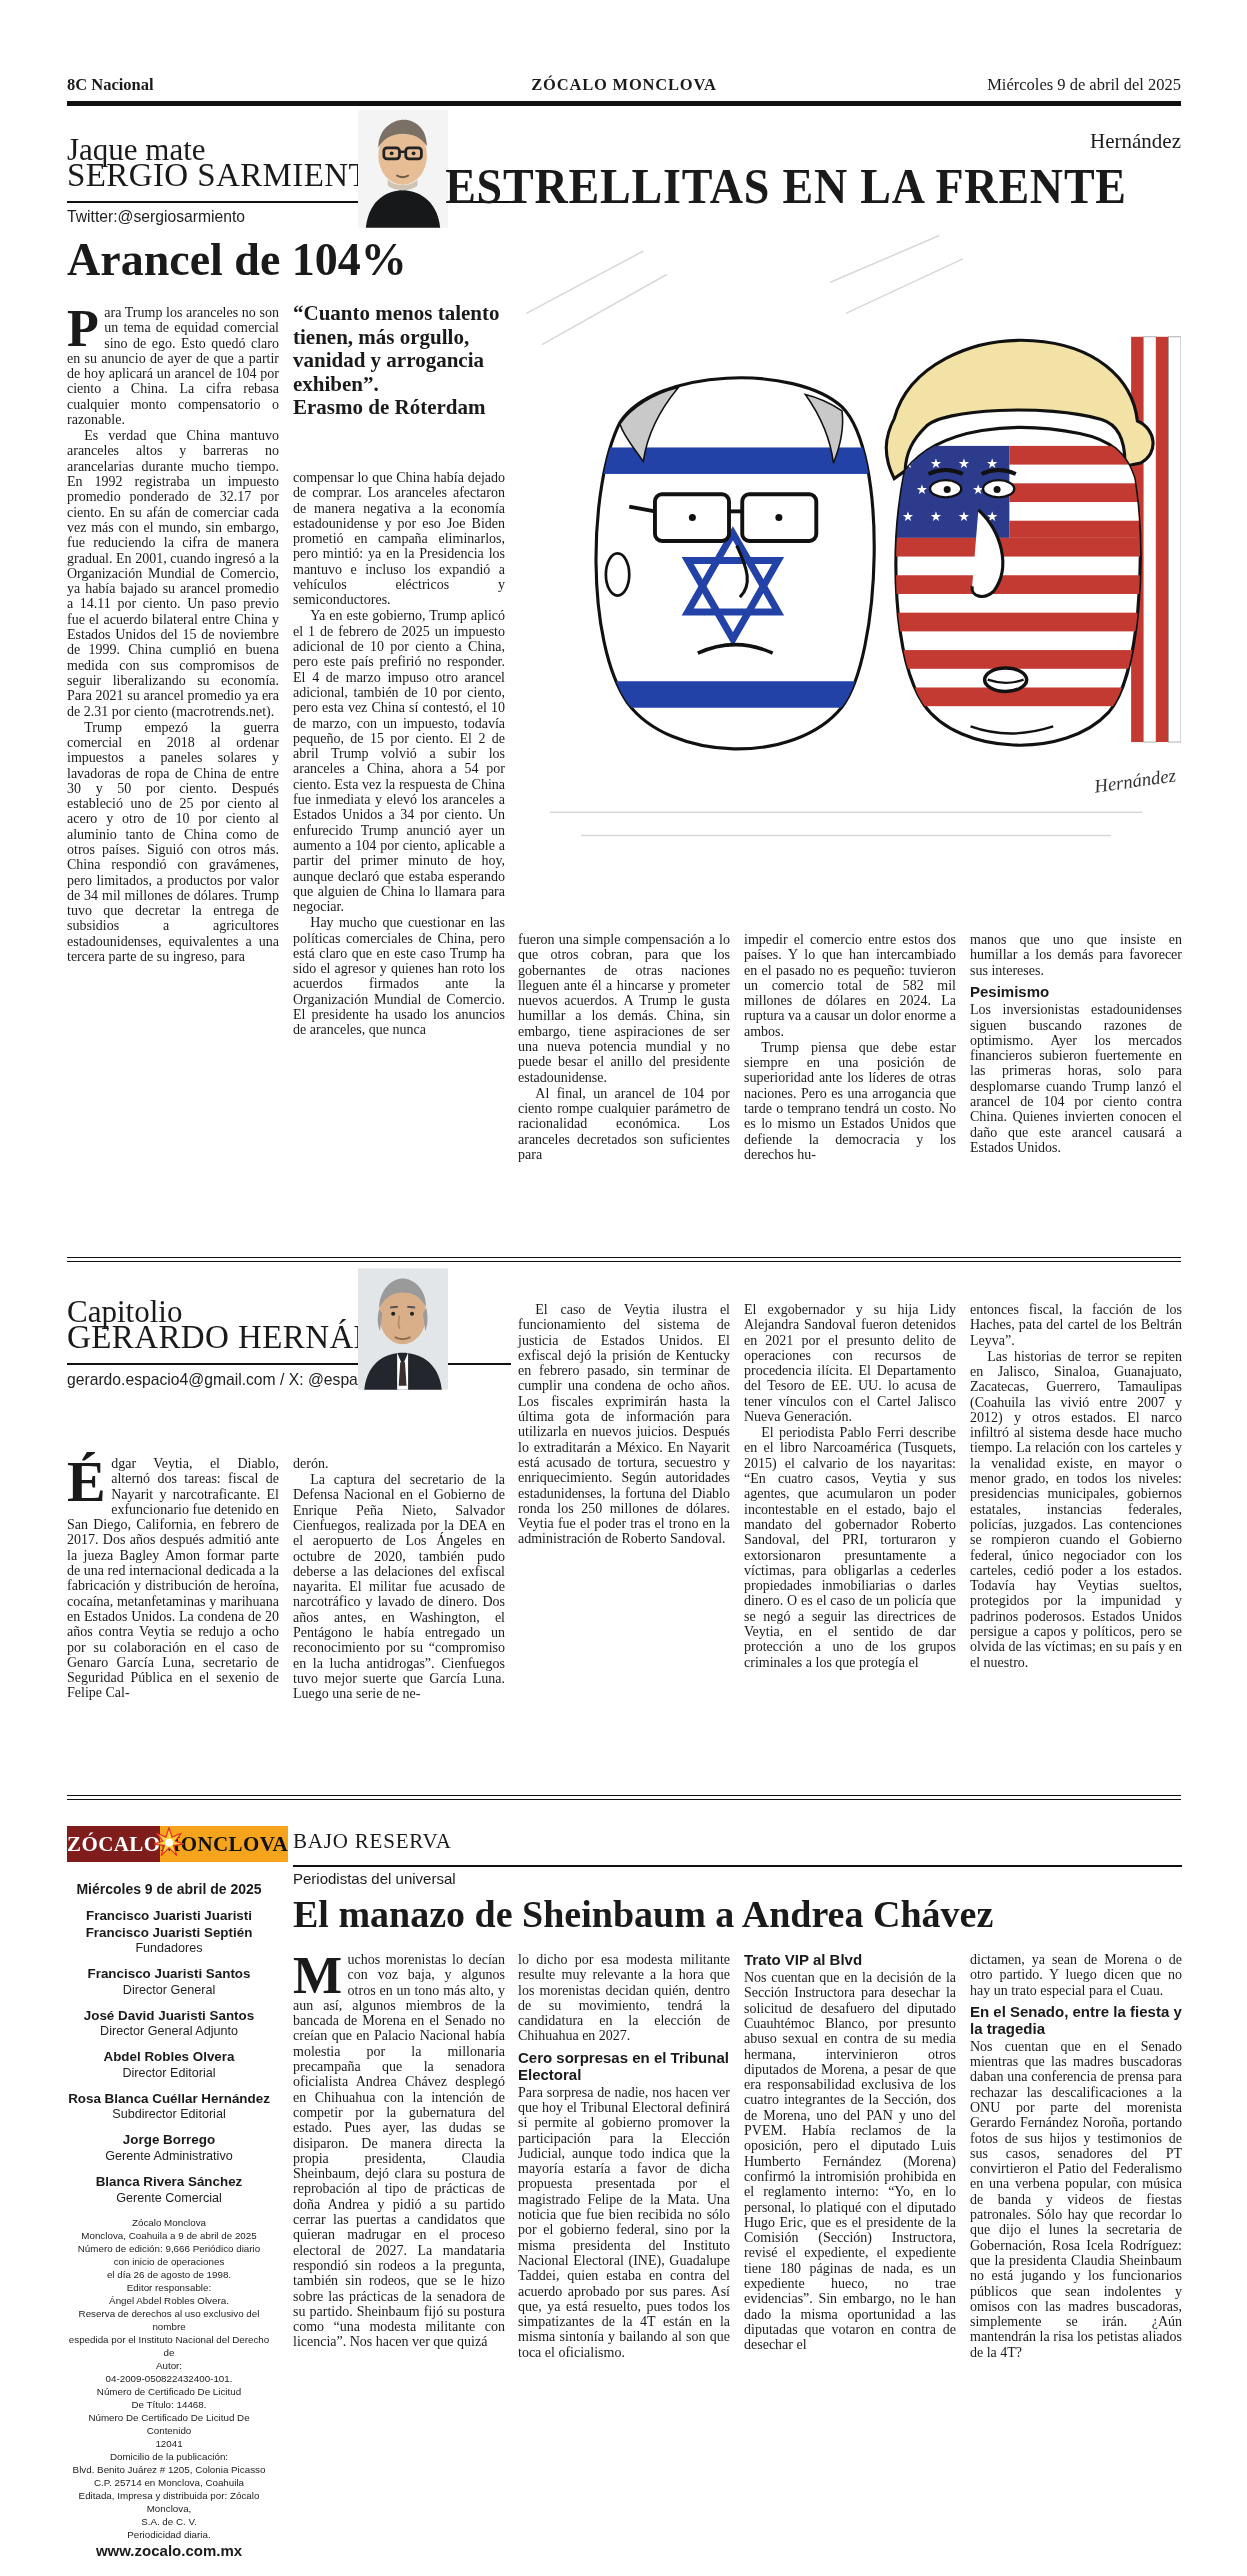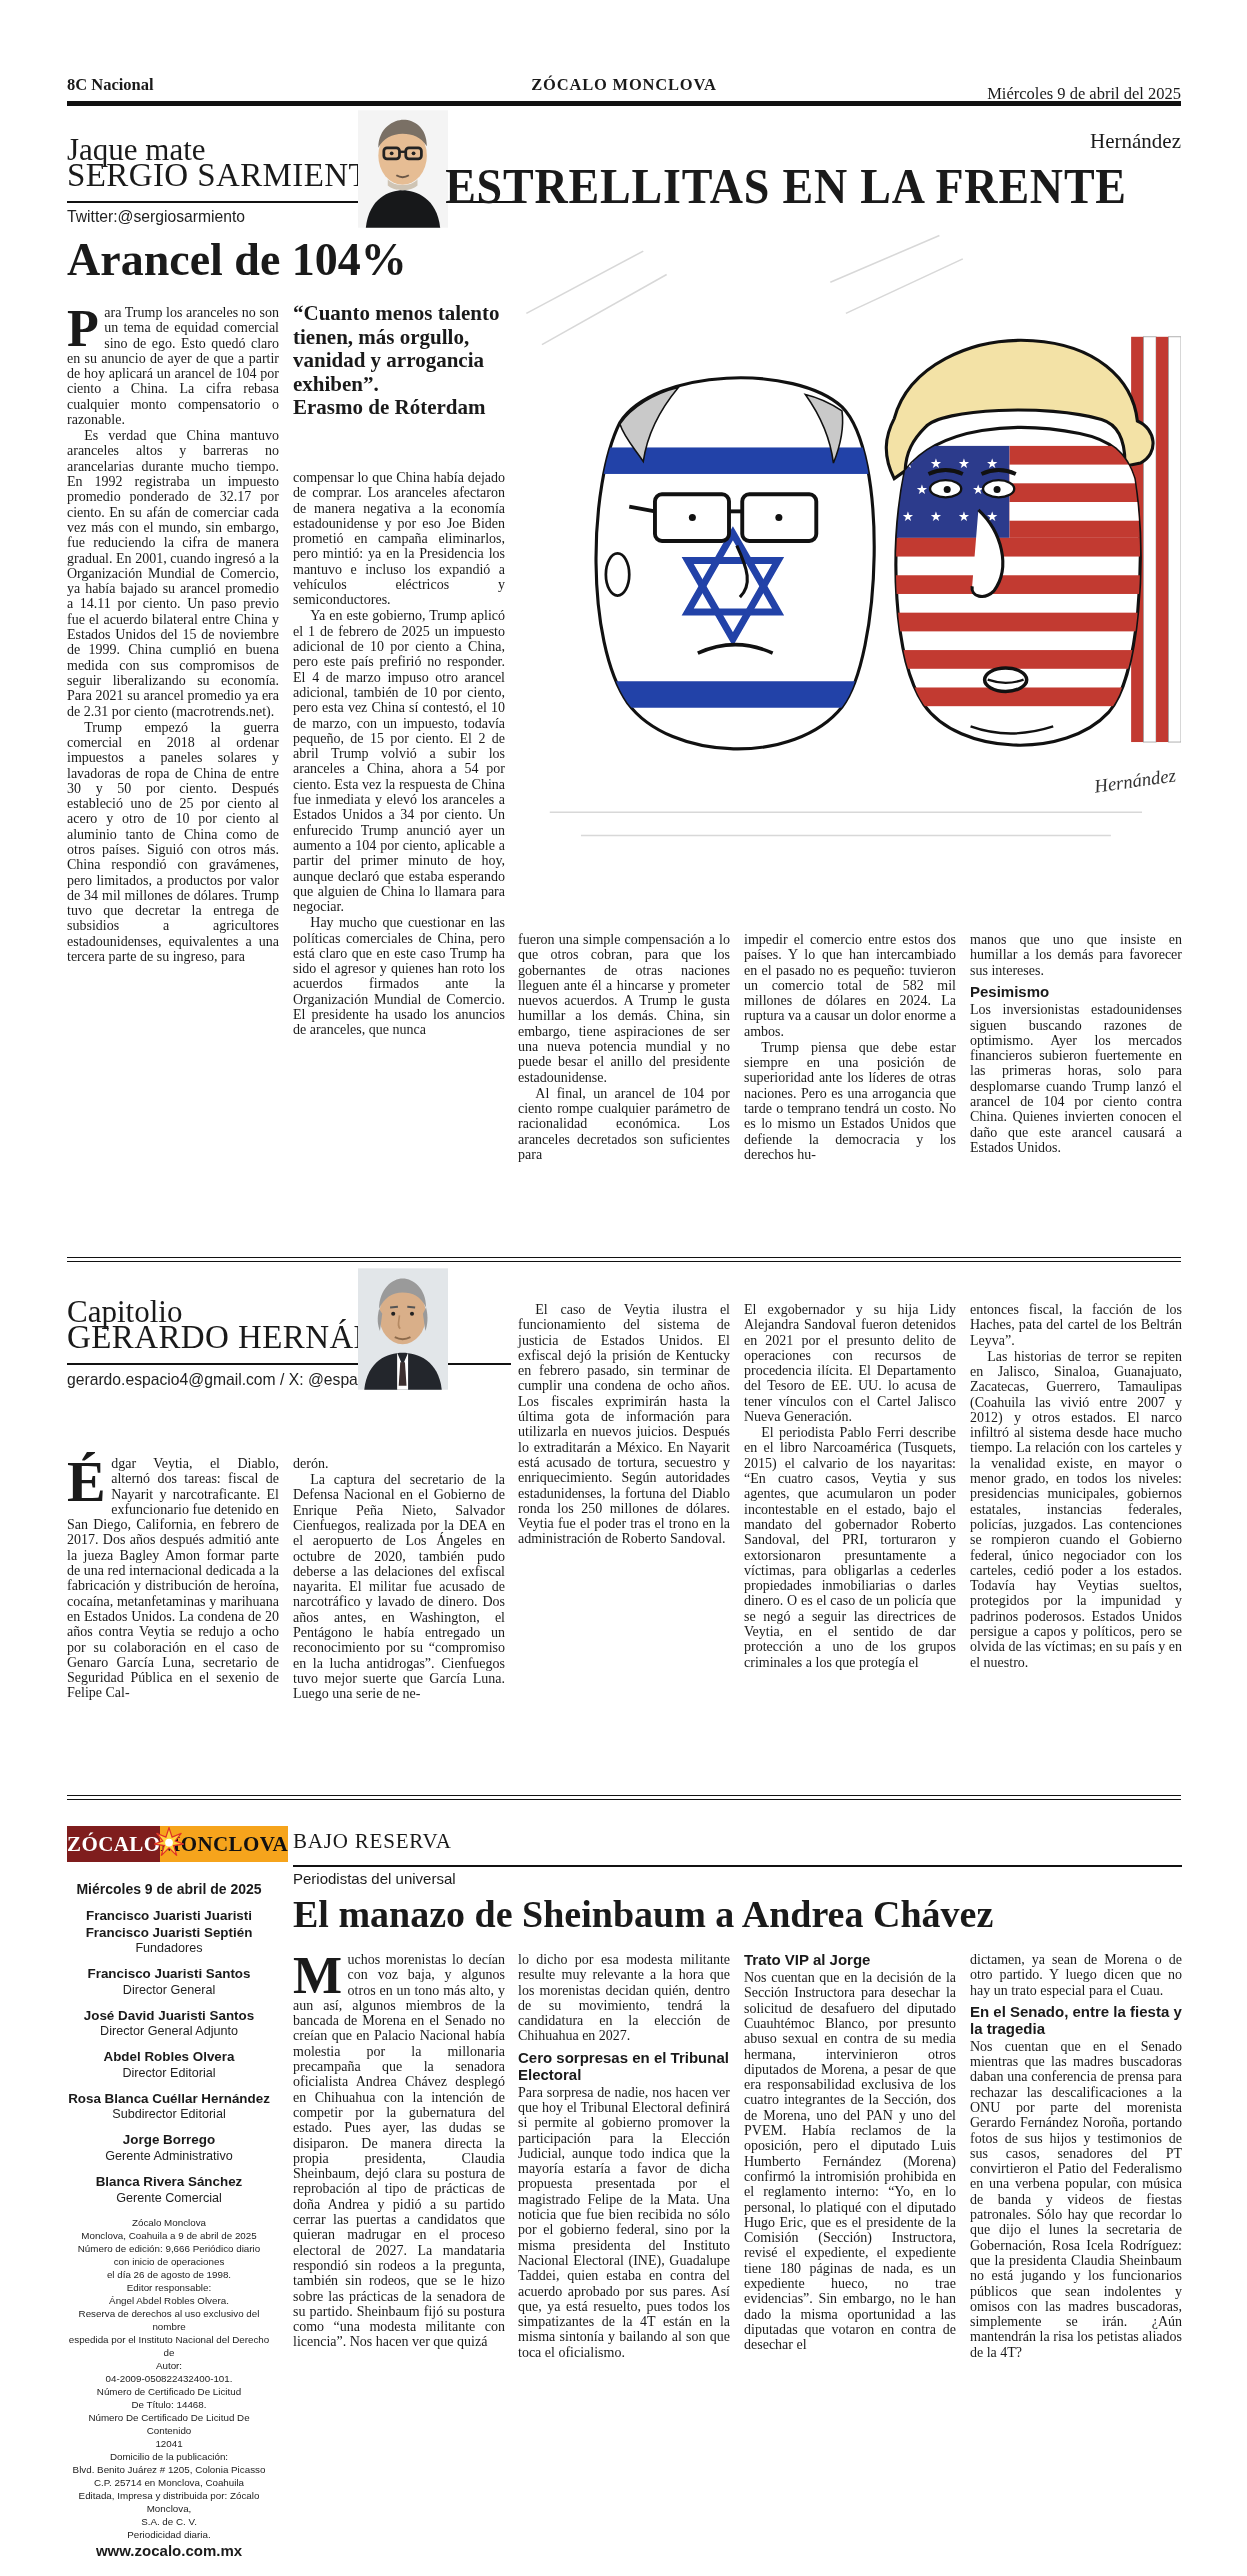--- a/index.html
+++ b/index.html
@@ -4,21 +4,21 @@
 <style>
   html,body{margin:0;padding:0;background:#e8e8e8;}
   #page{position:relative;width:1248px;height:2576px;background:#ffffff;overflow:hidden;
         font-family:"Liberation Serif",serif;color:#1a1a1a;}
   .abs{position:absolute;}
   .sans{font-family:"Liberation Sans",sans-serif;}
   .rule{background:#111;}
   .dbl{border-top:1.2px solid #111;border-bottom:1.2px solid #111;height:3.1px;background:transparent;}
   
   .hdr-label{font-size:16.5px;font-weight:bold;}
-  .hdr-date{font-size:16.5px;margin-top:9px;}
+  .hdr-date{font-size:16.5px;}
   
   .body-col{font-size:14px;line-height:15.3px;text-align:justify;}
   .body-col p{margin:0 0 0.8px 0;text-indent:17.3px;}
   .body-col p.first,.body-col p.cont{text-indent:0;}
   .dropcap{float:left;font-family:"Liberation Serif",serif;font-weight:600;font-size:52px;
            line-height:41px;padding:3.1px 5.5px 0 0;}
   .dropcap.big{font-size:58px;line-height:46px;}
   .subhead{font-family:"Liberation Sans",sans-serif;font-weight:bold;font-size:15px;
            line-height:16.5px;text-indent:0 !important;text-align:left;margin:6.3px 0 1.6px 0 !important;}
   
@@ -343,21 +343,21 @@
     <p class="first"><span class="dropcap">M</span><span>uchos morenistas lo decían con voz baja, y algunos otros en un tono más alto, y aun así, algunos miembros de la bancada de Morena en el Senado no creían que en Palacio Nacional había molestia por la millonaria precampaña que la senadora oficialista Andrea Chávez desplegó en Chihuahua con la intención de competir por la gubernatura del estado. Pues ayer, las dudas se disiparon. De manera directa la propia presidenta, Claudia Sheinbaum, dejó clara su postura de reprobación al tipo de prácticas de doña Andrea y pidió a su partido cerrar las puertas a candidatos que quieran madrugar en el proceso electoral de 2027. La mandataria respondió sin rodeos a la pregunta, también sin rodeos, que se le hizo sobre las prácticas de la senadora de su partido. Sheinbaum fijó su postura como “una modesta militante con licencia”. Nos hacen ver que quizá</span></p>
   </div>
 
   <div class="abs body-col" style="left:518px;top:1952px;width:212px;height:535px;">
     <p class="cont">lo dicho por esa modesta militante resulte muy relevante a la hora que los morenistas decidan quién, dentro de su movimiento, tendrá la candidatura en la elección de Chihuahua en 2027.</p>
     <p class="subhead">Cero sorpresas en el Tribunal Electoral</p>
     <p class="cont">Para sorpresa de nadie, nos hacen ver que hoy el Tribunal Electoral definirá si permite al gobierno promover la participación para la Elección Judicial, aunque todo indica que la mayoría estaría a favor de dicha propuesta presentada por el magistrado Felipe de la Mata. Una noticia que fue bien recibida no sólo por el gobierno federal, sino por la misma presidenta del Instituto Nacional Electoral (INE), Guadalupe Taddei, quien estaba en contra del acuerdo aprobado por sus pares. Así que, ya está resuelto, pues todos los simpatizantes de la 4T están en la misma sintonía y bailando al son que toca el oficialismo.</p>
   </div>
 
   <div class="abs body-col" style="left:744px;top:1952px;width:212px;height:535px;">
-    <p class="subhead" style="margin-top:0 !important;">Trato VIP al Jorge</p>
+    <p class="subhead" style="margin-top:0 !important;">Trato VIP al Blvd</p>
     <p class="cont">Nos cuentan que en la decisión de la Sección Instructora para desechar la solicitud de desafuero del diputado Cuauhtémoc Blanco, por presunto abuso sexual en contra de su media hermana, intervinieron otros diputados de Morena, a pesar de que era responsabilidad exclusiva de los cuatro integrantes de la Sección, dos de Morena, uno del PAN y uno del PVEM. Había reclamos de la oposición, pero el diputado Luis Humberto Fernández (Morena) confirmó la intromisión prohibida en el reglamento interno: “Yo, en lo personal, lo platiqué con el diputado Hugo Eric, que es el presidente de la Comisión (Sección) Instructora, revisé el expediente, el expediente tiene 180 páginas de nada, es un expediente hueco, no trae evidencias”. Sin embargo, no le han dado la misma oportunidad a las diputadas que votaron en contra de desechar el</p>
   </div>
 
   <div class="abs body-col" style="left:970px;top:1952px;width:212px;height:535px;">
     <p class="cont">dictamen, ya sean de Morena o de otro partido. Y luego dicen que no hay un trato especial para el Cuau.</p>
     <p class="subhead">En el Senado, entre la fiesta y la tragedia</p>
     <p class="cont">Nos cuentan que en el Senado mientras que las madres buscadoras daban una conferencia de prensa para rechazar las descalificaciones a la ONU por parte del morenista Gerardo Fernández Noroña, portando fotos de sus hijos y testimonios de sus casos, senadores del PT convirtieron el Patio del Federalismo en una verbena popular, con música de banda y videos de fiestas patronales. Sólo hay que recordar lo que dijo el lunes la secretaria de Gobernación, Rosa Icela Rodríguez: que la presidenta Claudia Sheinbaum no está jugando y los funcionarios públicos que sean indolentes y omisos con las madres buscadoras, simplemente se irán. ¿Aún mantendrán la risa los petistas aliados de la 4T?</p>
   </div>
 
 </div>

